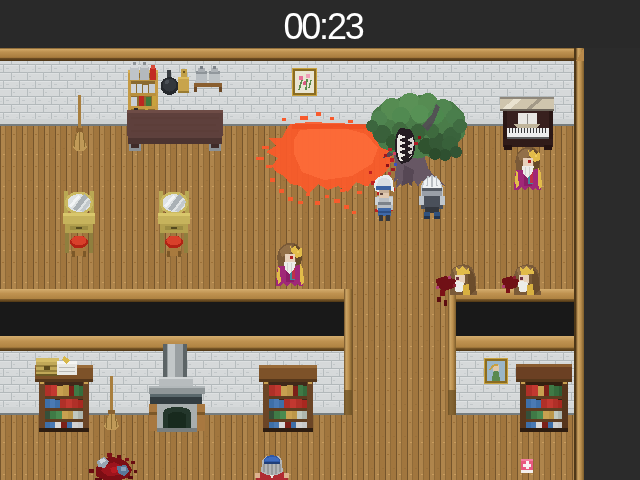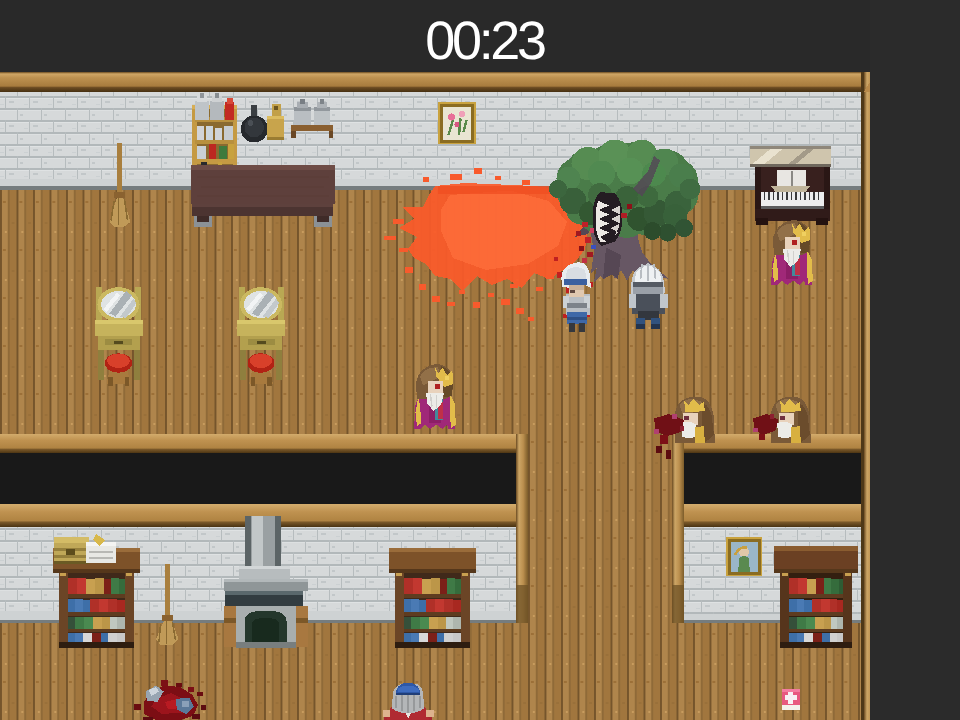--- a/index.html
+++ b/index.html
@@ -1,16 +1,16 @@
 <!DOCTYPE html>
 <html><head>
 <meta charset="utf-8">
 <style>
 html,body{margin:0;padding:0;background:#2b2b2b;}
-.stage{position:relative;width:580px;height:480px;overflow:hidden;font-family:"Liberation Sans",sans-serif;}
+.stage{position:relative;width:640px;height:480px;overflow:hidden;font-family:"Liberation Sans",sans-serif;}
 svg{display:block;shape-rendering:crispEdges;}
 </style>
 </head>
 <body>
 <div class="stage">
 <svg width="640" height="480" viewBox="0 0 640 480">
 <defs>
 <pattern id="planks" width="11" height="32" patternUnits="userSpaceOnUse">
   <rect width="11" height="32" fill="#a87c44"></rect>
   <rect x="0" width="1" height="32" fill="#75552c"></rect>

